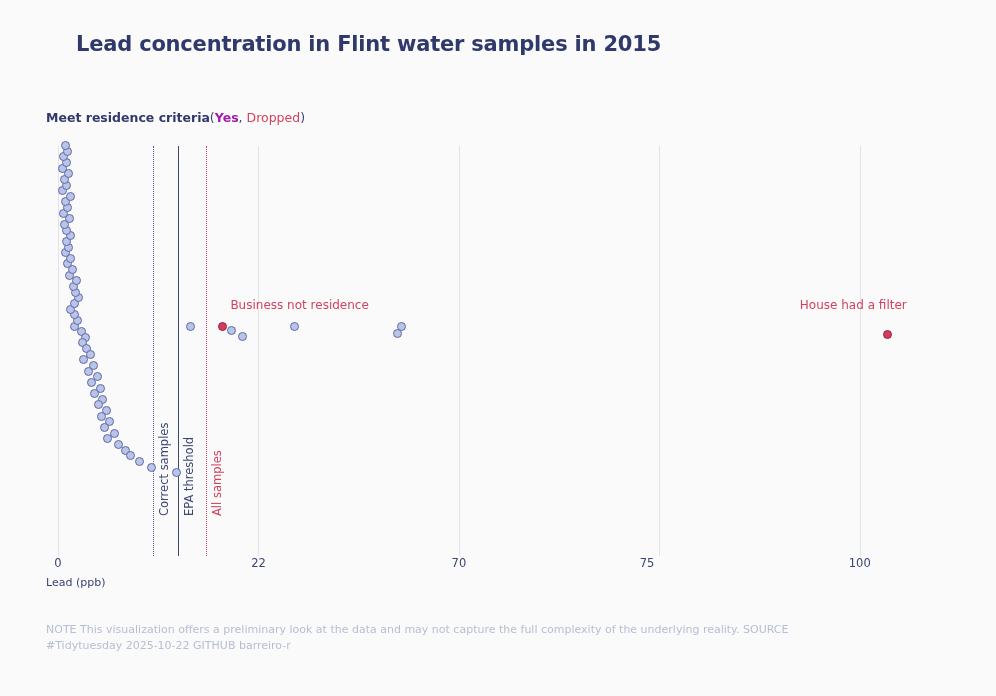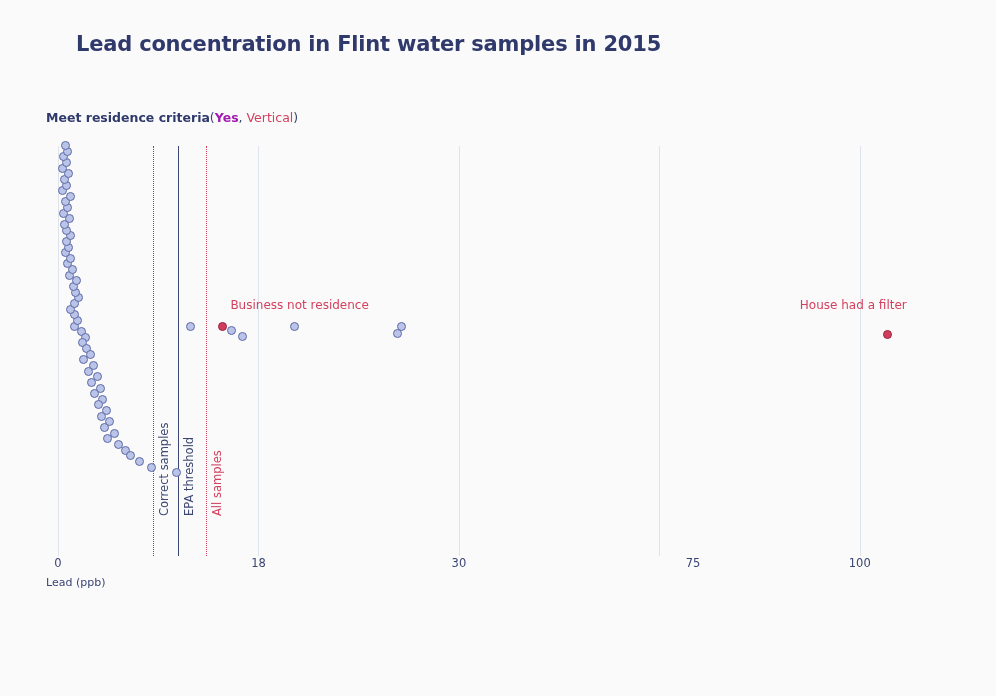--- a/index.html
+++ b/index.html
@@ -134,21 +134,21 @@
   }
 </style>
 </head>
 <body>
 
 <div class="page">
 
   <div class="title">Lead concentration in Flint water samples in 2015</div>
 
   <div class="legend">
-    <span class="lg-title">Meet residence criteria</span><span class="lg-paren">(</span><span class="lg-yes">Yes</span><span class="lg-paren">, </span><span class="lg-dropped">Vertical</span><span class="lg-paren">)</span>
+    <span class="lg-title">Meet residence criteria</span><span class="lg-paren">(</span><span class="lg-yes">Yes</span><span class="lg-paren">, </span><span class="lg-dropped">Dropped</span><span class="lg-paren">)</span>
   </div>
 
   <div class="plot" id="plot">
       <div class="gridline" style="left: 12.0264px;"></div>
       <div class="gridline" style="left: 212.467px;"></div>
       <div class="gridline" style="left: 412.907px;"></div>
       <div class="gridline" style="left: 613.348px;"></div>
       <div class="gridline" style="left: 813.789px;"></div>
       <div class="refline dotted-blue" style="left: 106.634px;"></div>
       <div class="reflabel blue" style="left: 110.634px; top: 370px;">Correct samples</div>
@@ -223,20 +223,24 @@
       <div class="dot" style="left: 191.932px; top: 185.84px;"></div>
       <div class="dot dropped" style="left: 171.888px; top: 175.5px;"></div>
       <div class="dot dropped" style="left: 837.35px; top: 183.96px;"></div>
       <div class="annot" style="left: 184.388px; top: 152px;">Business not residence</div>
       <div class="annot" style="left: 753.85px; top: 152px;">House had a filter</div>
     </div>
 
   <div class="axis" id="axis">
     <div class="axis-label">Lead (ppb)</div>
   <div class="tick" style="left: 12.0264px;">0</div>
-      <div class="tick" style="left: 212.467px;">18</div>
-      <div class="tick" style="left: 412.907px;">30</div>
-      <div class="tick" style="left: 647px; text-align: center;">75</div>
+      <div class="tick" style="left: 212.467px;">22</div>
+      <div class="tick" style="left: 412.907px;">70</div>
+      <div class="tick" style="left: 601px; text-align: center;">75</div>
       <div class="tick" style="left: 813.789px;">100</div>
     </div>
 
+  <div class="footer">
+    <span>NOTE This visualization offers a preliminary look at the data and may not capture the full complexity of the underlying</span>
+    <span>reality. SOURCE #Tidytuesday 2025-10-22 GITHUB barreiro-r</span>
+  </div>
 
 </div>
 
 </body></html>

